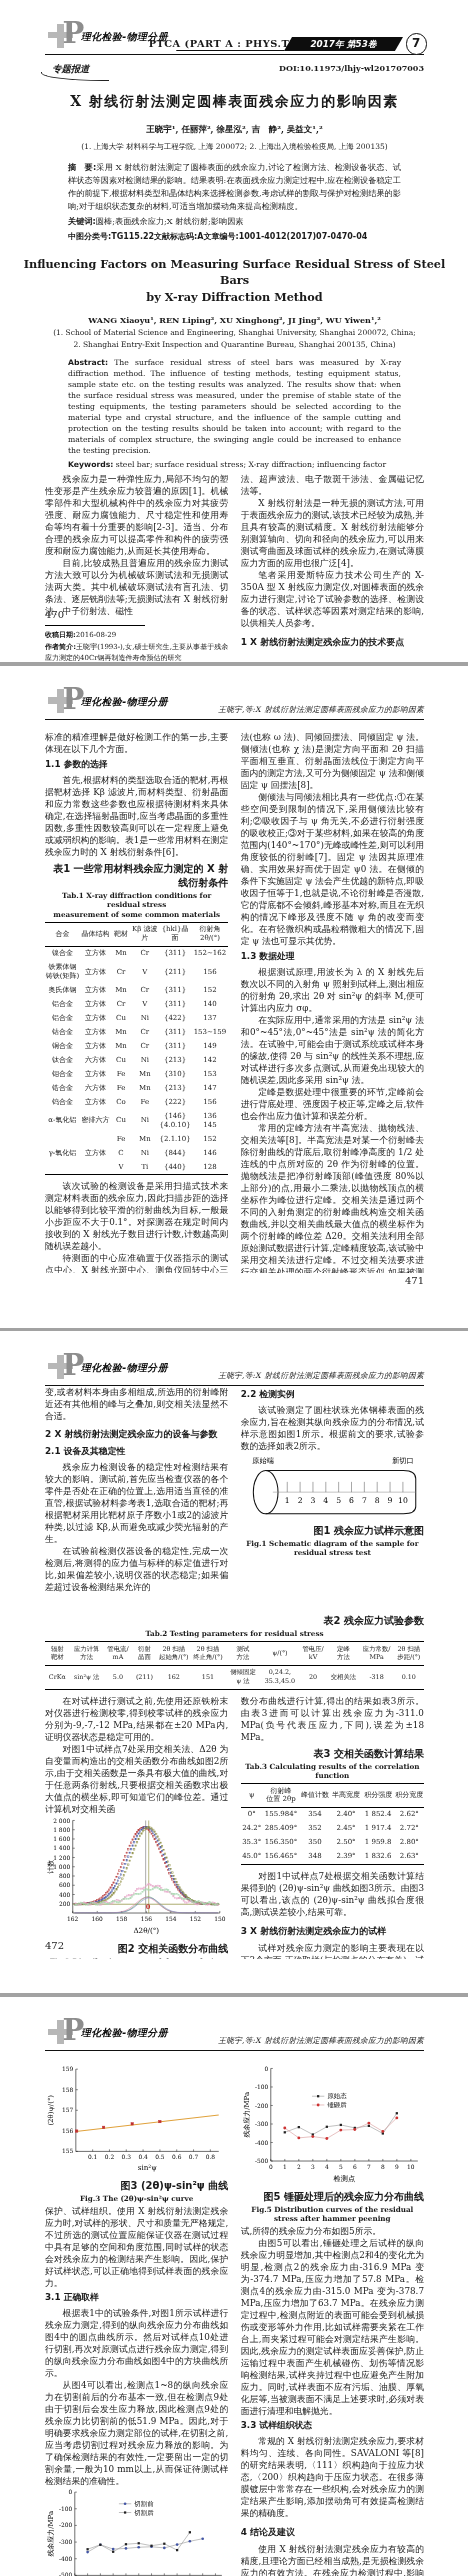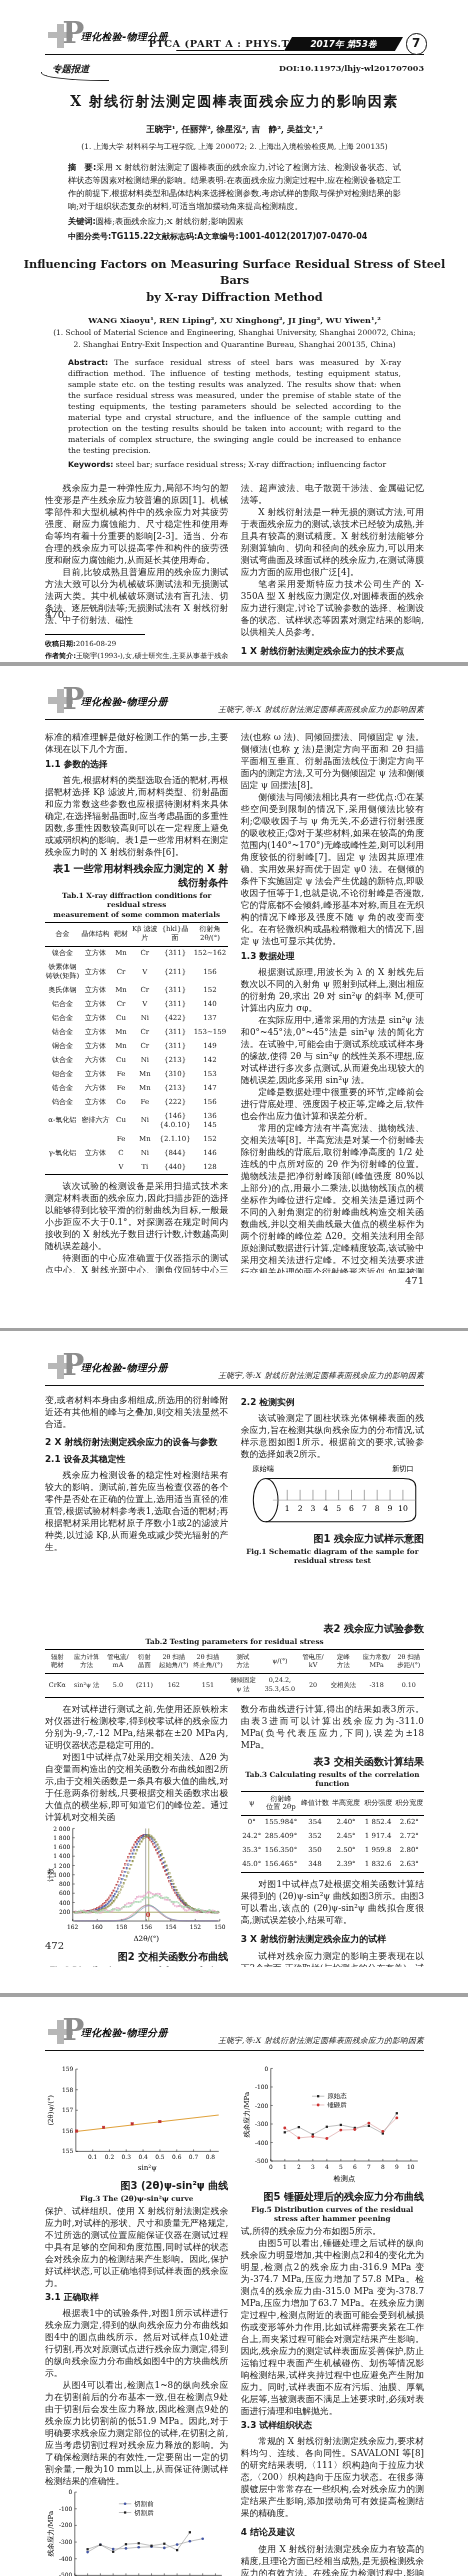--- a/index.html
+++ b/index.html
@@ -92,21 +92,21 @@
     <b>中图分类号:TG115.22</b>
     <b>文献标志码:A</b>
     <b>文章编号:1001-4012(2017)07-0470-04</b>
   </p>
   <h2 class="ten"><span>Influencing Factors on Measuring Surface Residual Stress of Steel Bars</span><br><span>by X-ray Diffraction Method</span></h2>
   <p class="auen">WANG Xiaoyu¹, REN Liping², XU Xinghong², JI Jing², WU Yiwen¹,²</p>
   <p class="afen">(1. School of Material Science and Engineering, Shanghai University, Shanghai 200072, China;</p>
   <p class="afen">2. Shanghai Entry-Exit Inspection and Quarantine Bureau, Shanghai 200135, China)</p>
   <p class="absen"><b>Abstract:</b> <span>The surface residual stress of steel bars was measured by X-ray diffraction method. The influence of testing methods, testing equipment status, sample state etc. on the testing results was analyzed. The results show that: when the surface residual stress was measured, under the premise of stable state of the testing equipments, the testing parameters should be selected according to the material type and crystal structure, and the influence of the sample cutting and protection on the testing results should be taken into account; with regard to the materials of complex structure, the swinging angle could be increased to enhance the testing precision.</span></p>
   <p class="kwen"><b>Keywords:</b> <span>steel bar; surface residual stress; X-ray diffraction; influencing factor</span></p>
-  <div class="cols" style="margin-top:13px">
+  <div class="cols" style="margin-top:4px">
     <div class="col" style="height:241px">
         <p class="para ind">残余应力是一种弹性应力,局部不均匀的塑性变形是产生残余应力较普遍的原因[1]。机械零部件和大型机械构件中的残余应力对其疲劳强度、耐应力腐蚀能力、尺寸稳定性和使用寿命等均有着十分重要的影响[2-3]。适当、分布合理的残余应力可以提高零件和构件的疲劳强度和耐应力腐蚀能力,从而延长其使用寿命。</p>
         <p class="para ind">目前,比较成熟且普遍应用的残余应力测试方法大致可以分为机械破坏测试法和无损测试法两大类。其中机械破坏测试法有盲孔法、切条法、逐层铣削法等;无损测试法有 X 射线衍射法、中子衍射法、磁性</p>
         <div class="fnote">
           <p><b>收稿日期:</b>2016-08-29</p>
           <p><b>作者简介:</b>王晓宇(1993-),女,硕士研究生,主要从事基于残余应力测定的40Cr钢再制造件寿命预估的研究</p>
         </div>
       </div>
     <div class="col" style="height:241px">
         <p class="para">法、超声波法、电子散斑干涉法、金属磁记忆法等。</p>
@@ -302,26 +302,27 @@
 <div class="page" id="pg3">
   <div class="jhead">
     <div class="logo">
       <i class="cv"></i>
       <i class="ch"></i>
       <b class="pl">P</b>
       <span class="jname">理化检验-物理分册</span>
     </div>
     <span class="runhead">王晓宇,等:X 射线衍射法测定圆棒表面残余应力的影响因素</span>
   </div>
-  <div class="cols" style="margin-top:8px">
+  <div class="cols" style="margin-top:0">
     <div class="col" style="height:226px">
         <p class="para">变,或者材料本身由多相组成,所选用的衍射峰附近还有其他相的峰与之叠加,则交相关法显然不合适。</p>
         <p class="sech">2 X 射线衍射法测定残余应力的设备与参数</p>
         <p class="subh">2.1 设备及其稳定性</p>
         <p class="para ind">残余应力检测设备的稳定性对检测结果有较大的影响。测试前,首先应当检查仪器的各个零件是否处在正确的位置上,选用适当直径的准直管,根据试验材料参考表1,选取合适的靶材;再根据靶材采用比靶材原子序数小1或2的滤波片种类,以过滤 Kβ,从而避免或减少荧光辐射的产生。</p>
+        <p class="para ind">在试验前检测仪器设备的稳定性,完成一次检测后,将测得的应力值与标样的标定值进行对比,如果偏差较小,说明仪器的状态稳定;如果偏差超过设备检测结果允许的</p>
       </div>
     <div class="col" style="height:226px">
         <p class="subh">2.2 检测实例</p>
         <p class="para ind">该试验测定了圆柱状珠光体钢棒表面的残余应力,旨在检测其纵向残余应力的分布情况,试样示意图如图1所示。根据前文的要求,试验参数的选择如表2所示。</p>
         <div class="figbox"><svg width="184" height="63" viewBox="0 0 358 122">
             <text x="22" y="16" font-size="14" text-anchor="start">原始端</text>
             <text x="336" y="16" font-size="14" text-anchor="end">新切口</text>
             <path d="M48 30 H316 Q340 30 340 46 V100 Q340 114 316 114 H48" fill="none" stroke="#111" stroke-width="2"></path>
             <ellipse cx="48" cy="72" rx="24" ry="42" fill="none" stroke="#111" stroke-width="2"></ellipse>
             <line x1="62" y1="72" x2="340" y2="72" stroke="#888" stroke-width="1"></line>

